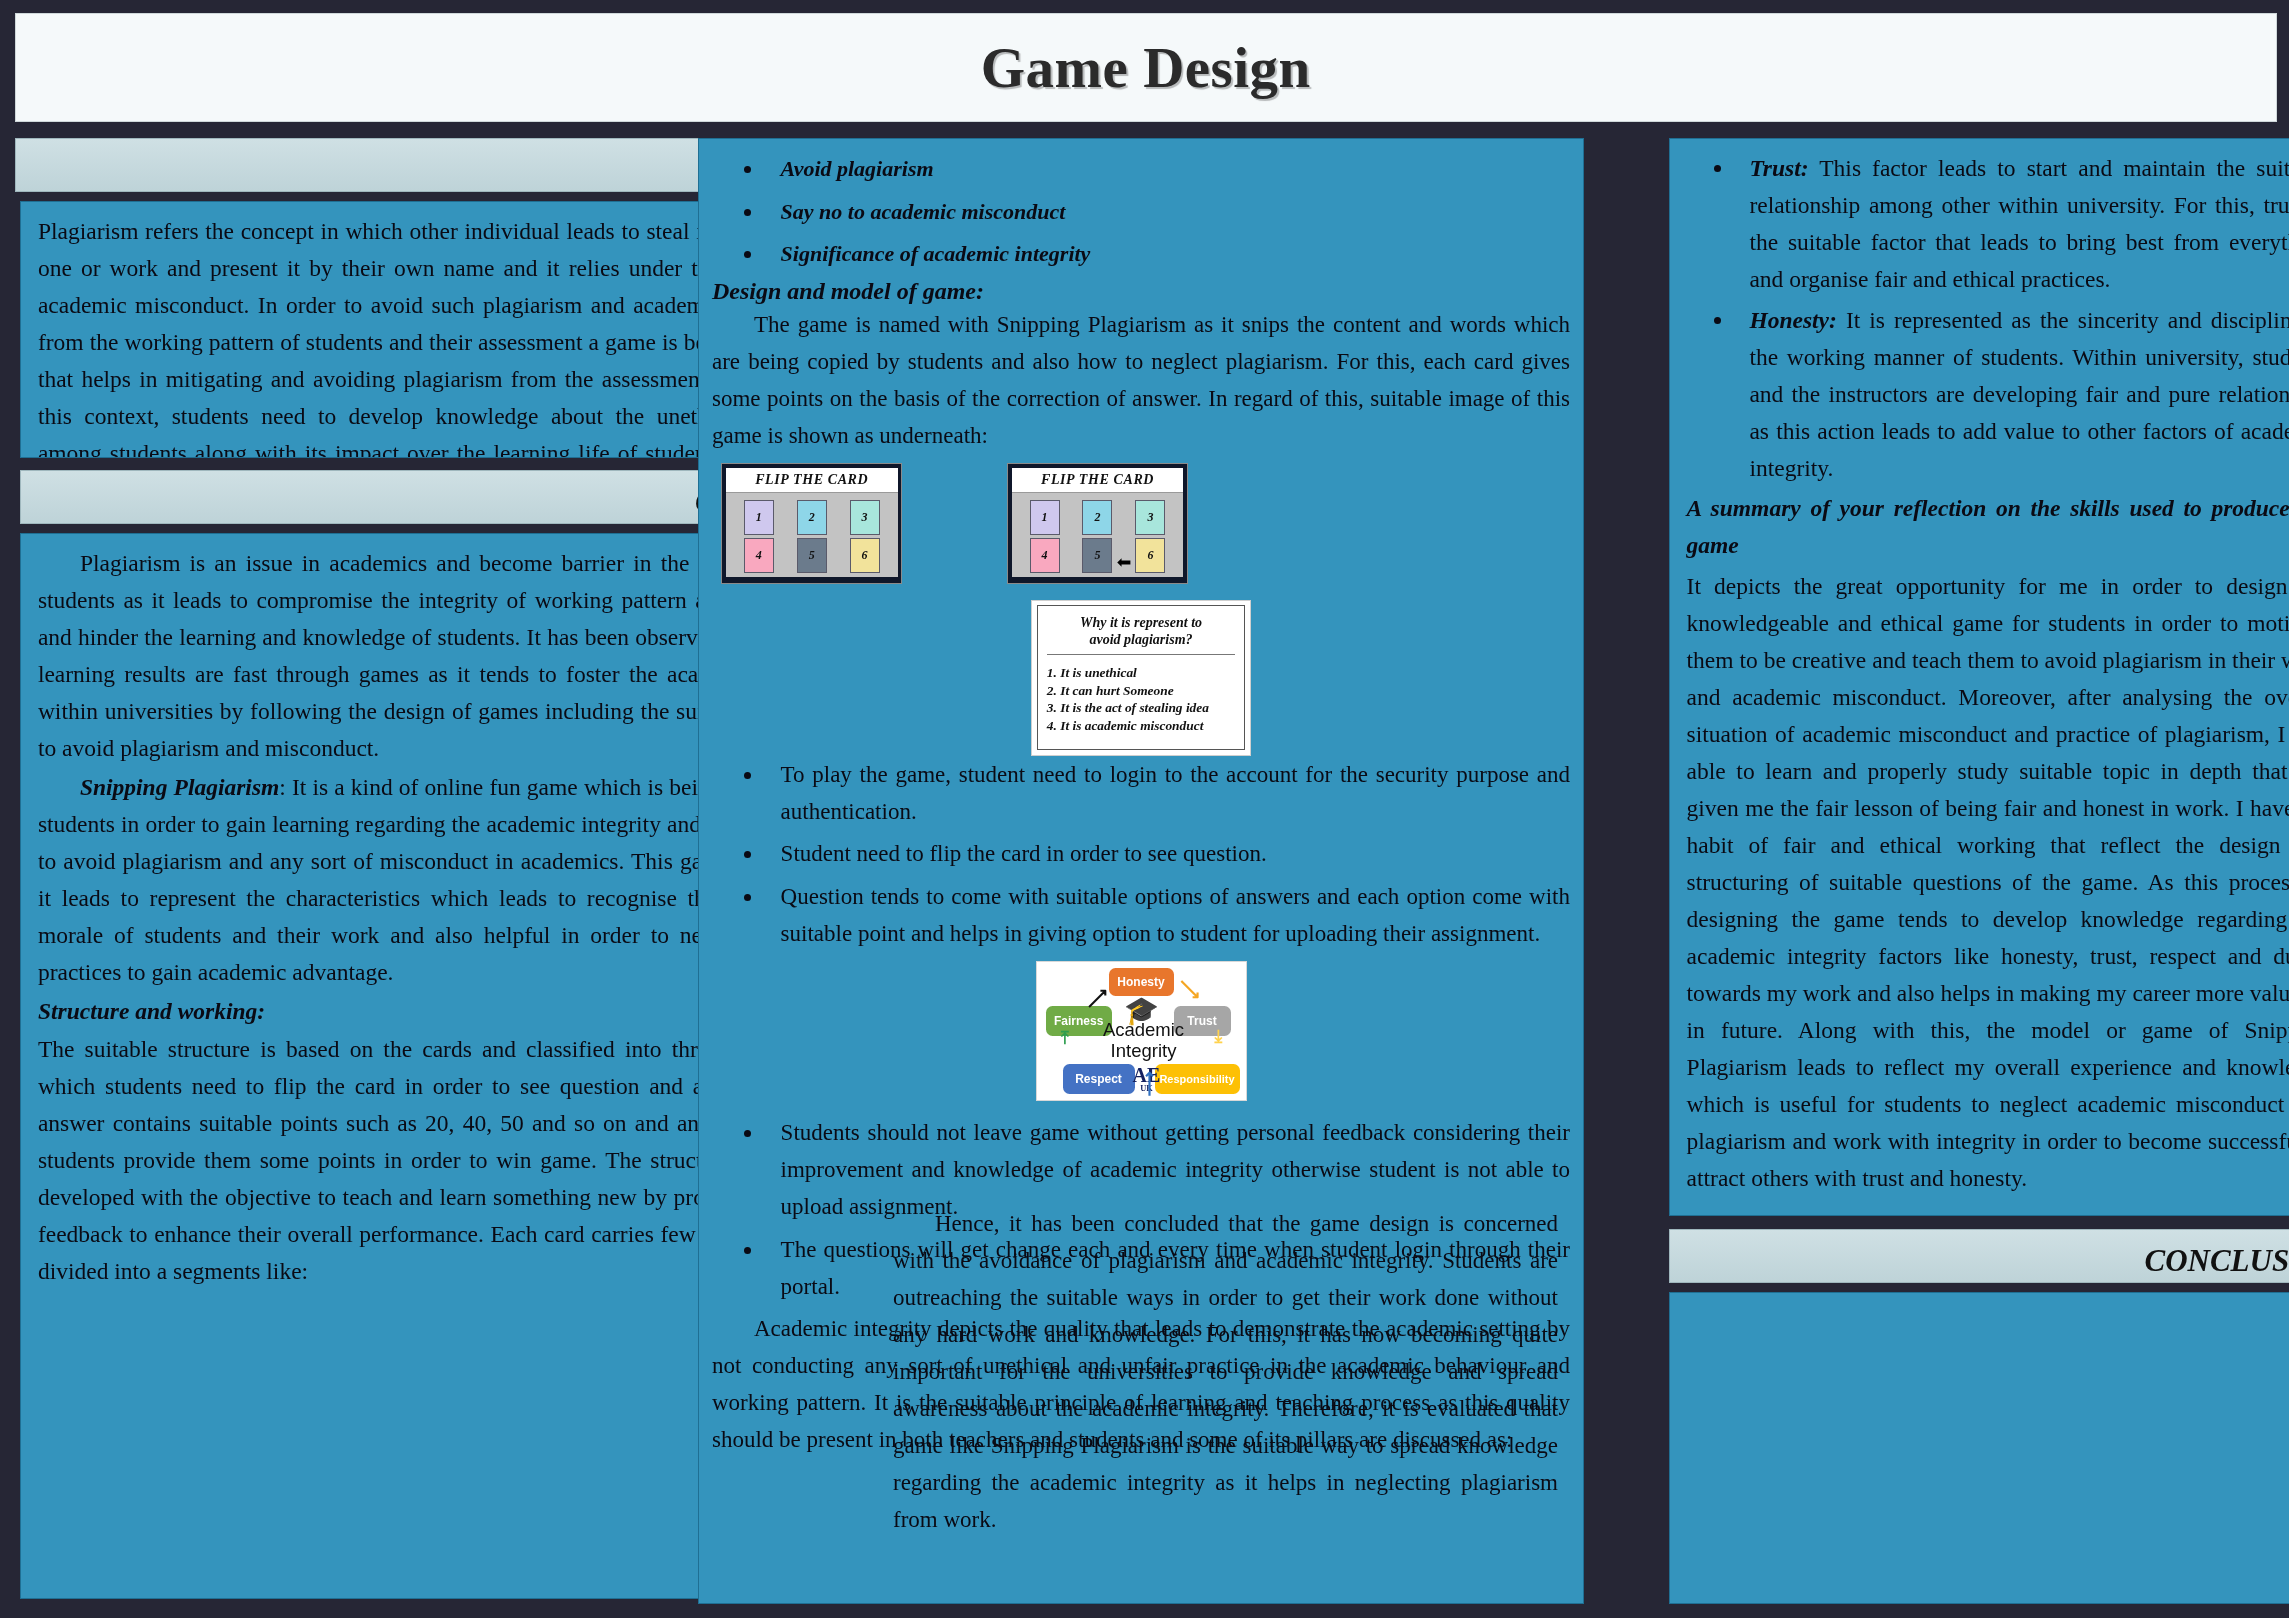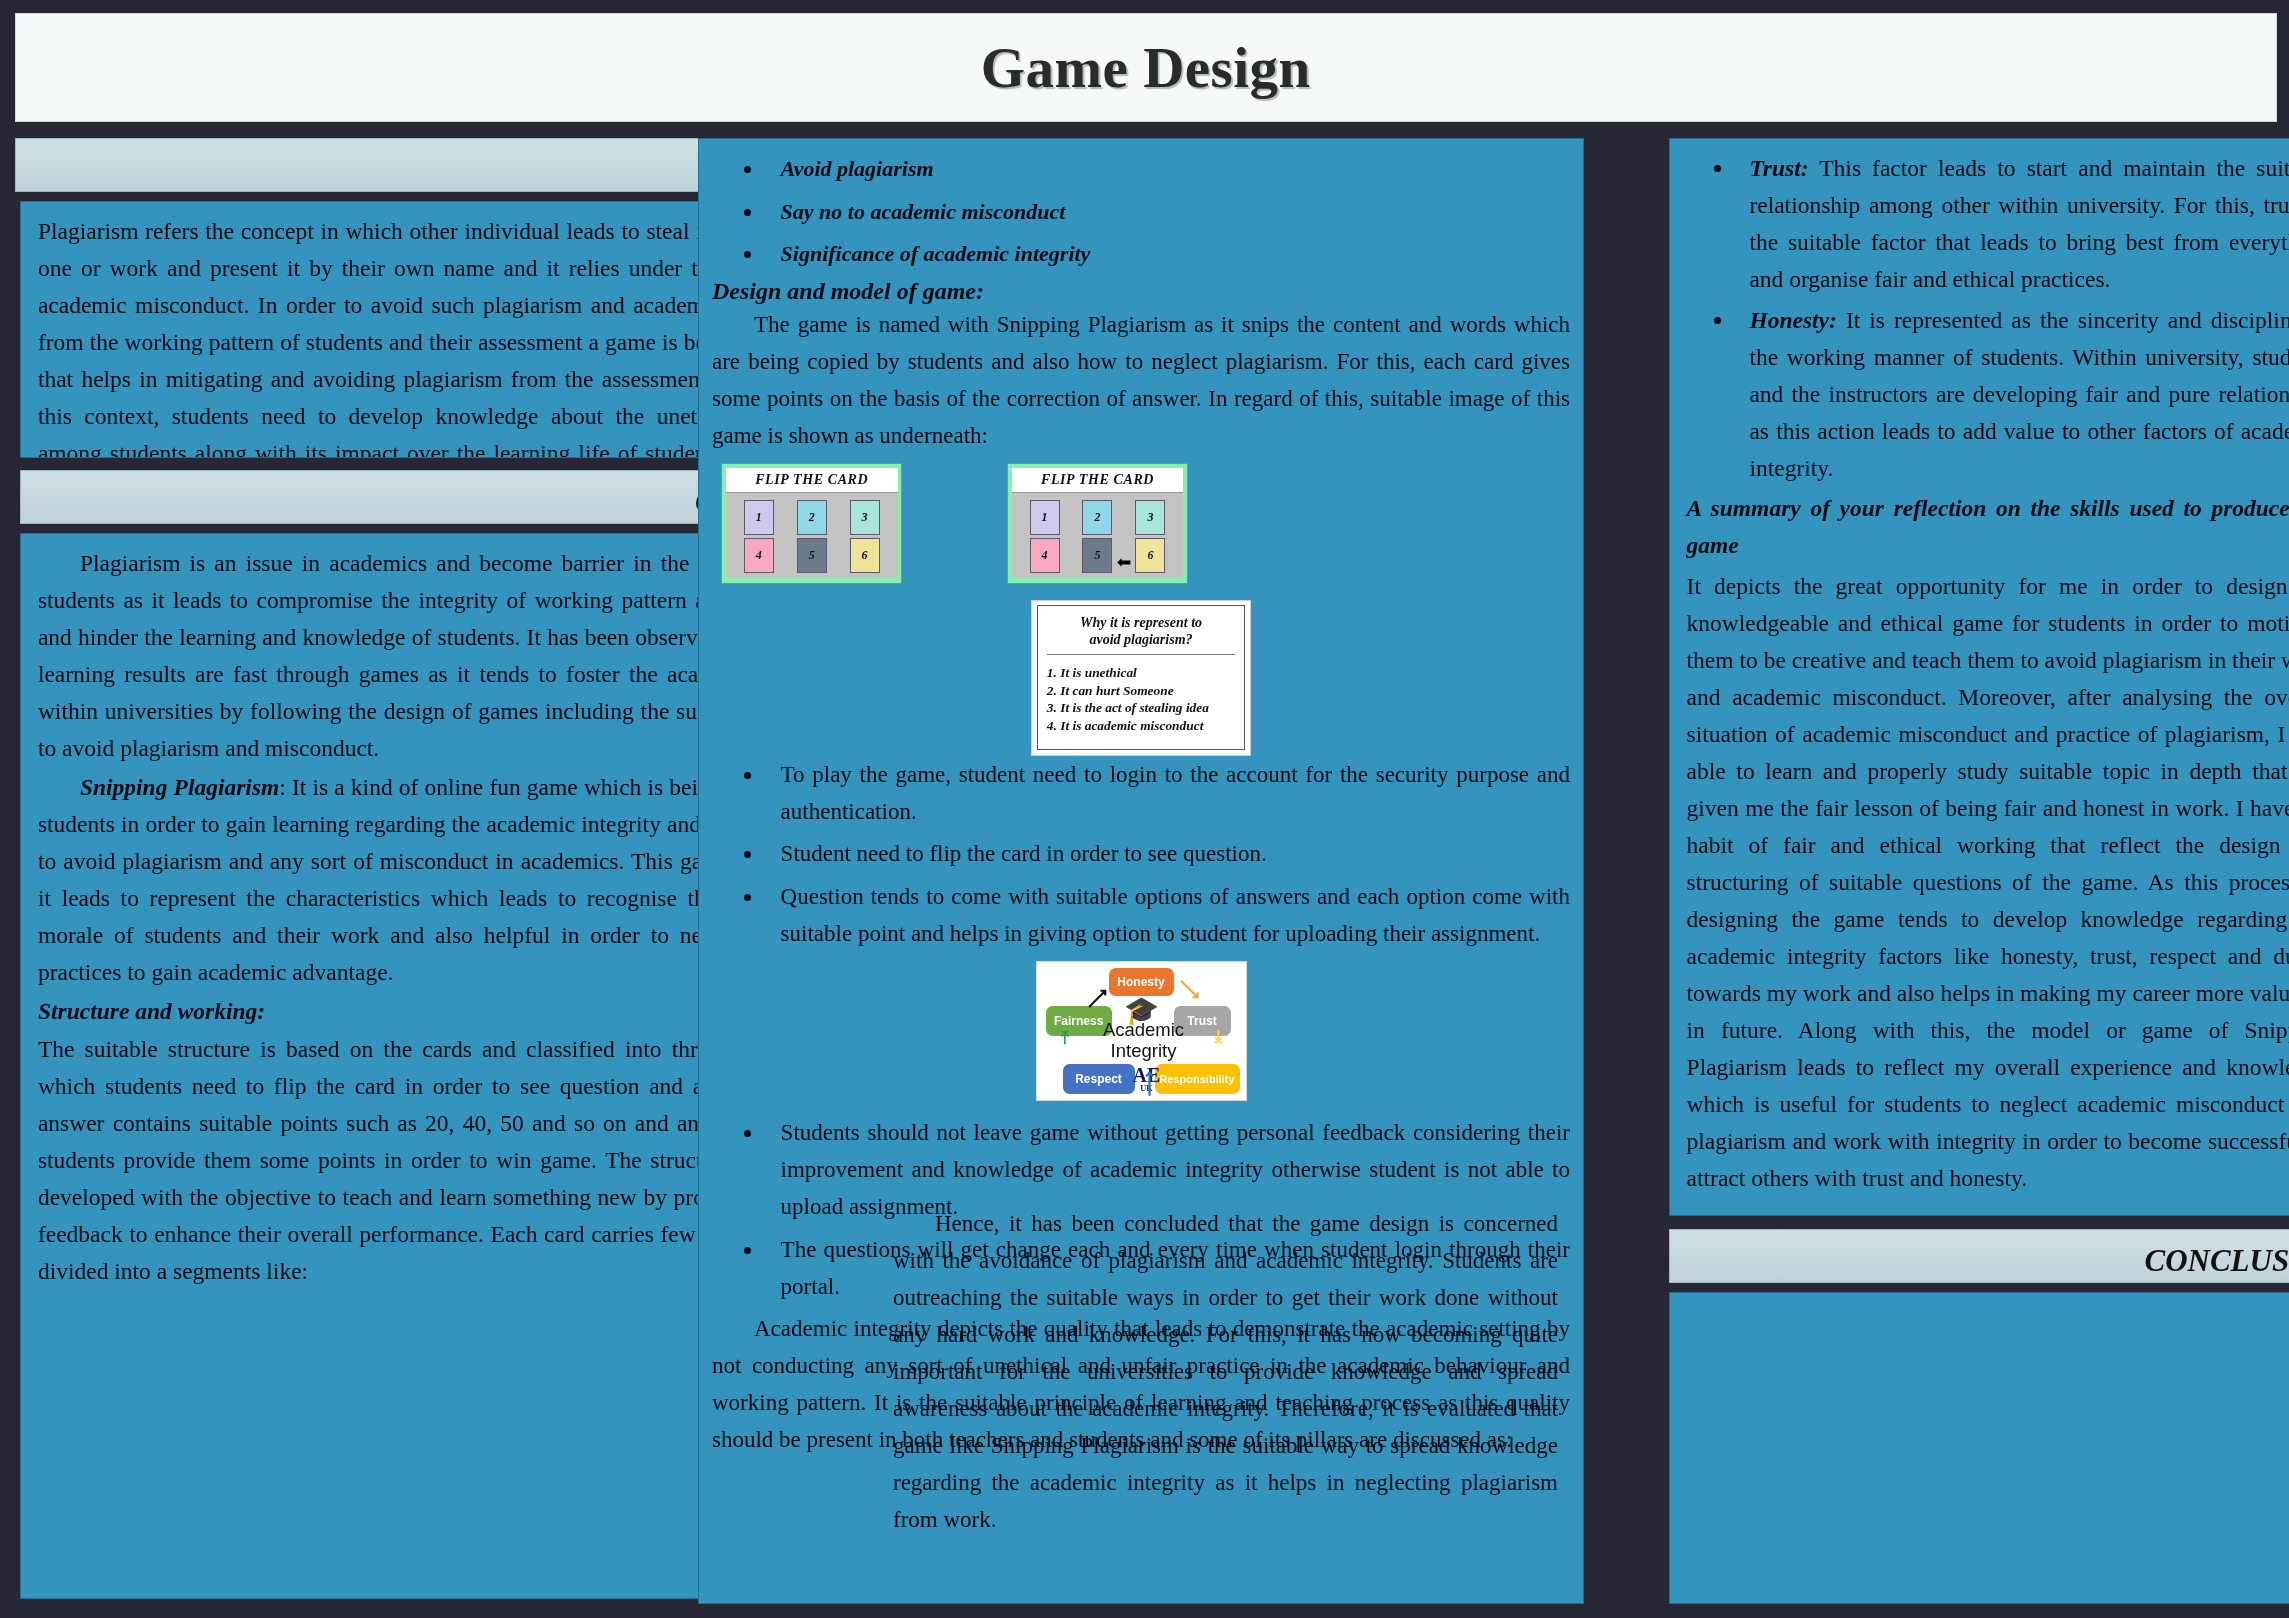--- a/index.html
+++ b/index.html
@@ -74,21 +74,21 @@
   ul.bul li{
     font-size:23px;line-height:37px;color:#0a0a14;text-align:justify;
     margin-bottom:5.5px;padding-left:16.6px;
   }
   ul.bul li.italic-b{font-style:italic;font-weight:bold;font-size:22px;}
   .subhead{font-weight:bold;font-style:italic;font-size:24px;color:#0a0a14;margin:3.7px 0 1.8px;}
 
   
   .cards-row{position:relative;height:127px;margin-top:3.7px;}
   .flip-card{
-    position:absolute;background:#86efac;border:0.9px solid #8a8a8a;
+    position:absolute;background:#0f172a;border:0.9px solid #8a8a8a;
     width:181px;height:121px;box-sizing:border-box;padding:3.7px;
   }
   .flip-title{
     text-align:center;font-size:14px;font-weight:bold;font-style:italic;
     letter-spacing:0.6px;color:#111;padding:3.7px 0 4.6px;background:#fff;
     font-family:"Liberation Serif", serif;
   }
   .flip-grid{
     background:#c3c3c3;border-top:0.9px solid #9a9a9a;
     display:grid;grid-template-columns:repeat(3,1fr);grid-template-rows:repeat(2,1fr);

